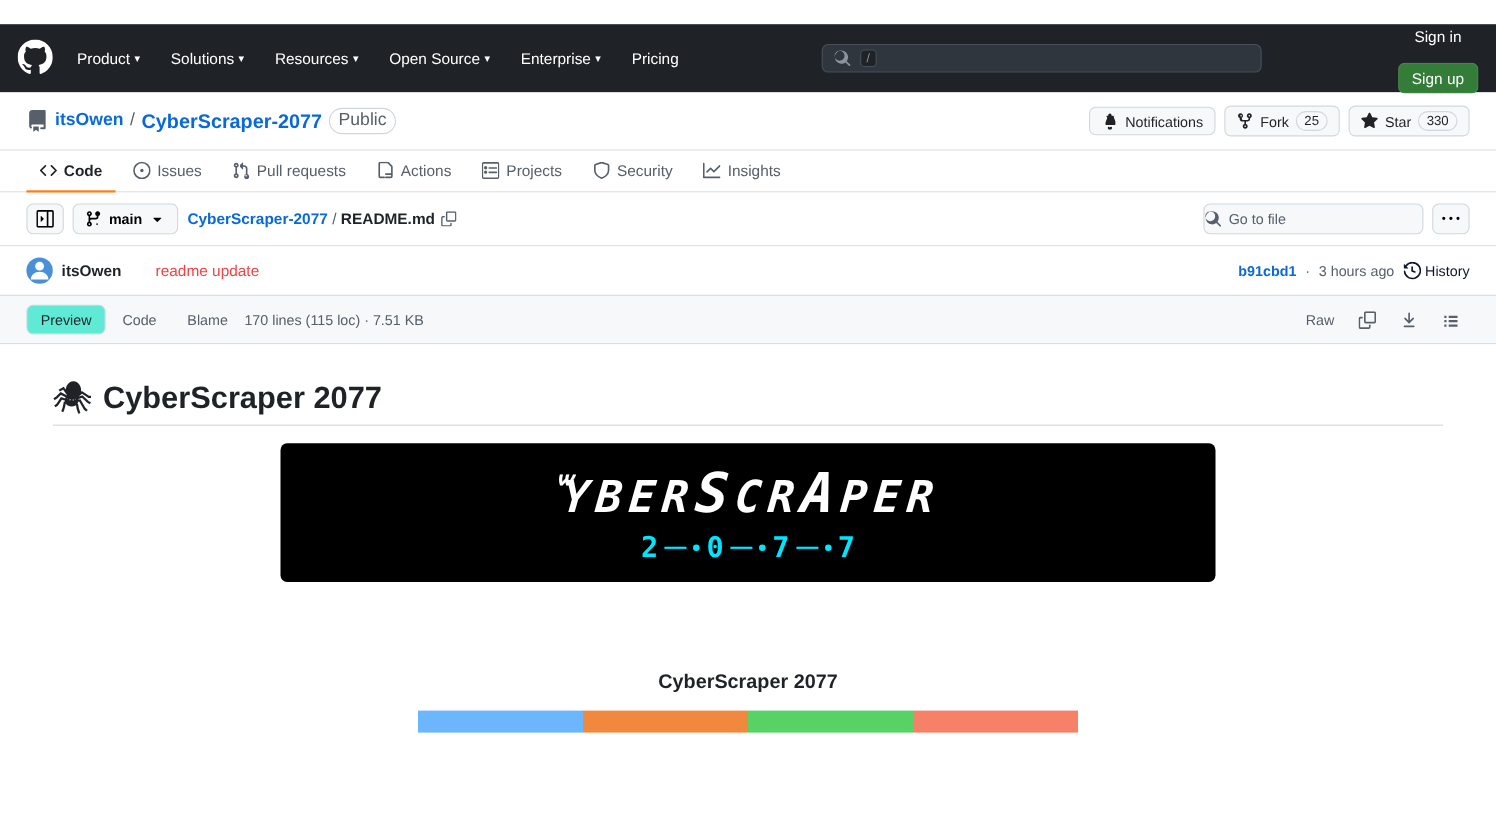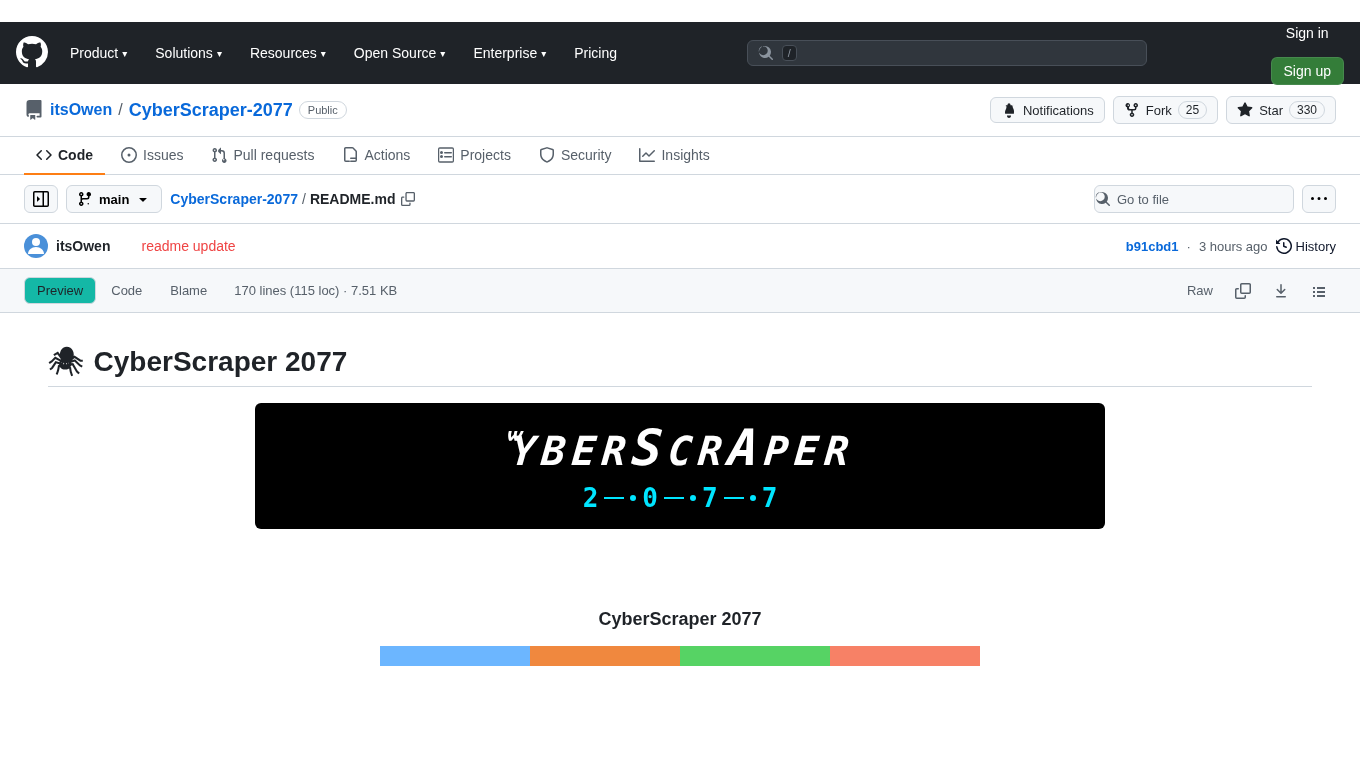--- a/index.html
+++ b/index.html
@@ -46,21 +46,21 @@
       padding: 12px 24px; border-bottom: 1px solid #d0d7de;
       display: flex; align-items: center; justify-content: space-between;
       background: #fff;
     }
     .repo-breadcrumb { display: flex; align-items: center; gap: 6px; font-size: 16px; }
     .repo-owner { color: #0969da; font-weight: 600; text-decoration: none; }
     .repo-sep { color: #57606a; font-weight: 400; }
     .repo-name { color: #0969da; font-weight: 700; font-size: 18px; text-decoration: none; }
     .badge-public {
       border: 1px solid #d0d7de; border-radius: 9999px; padding: 2px 8px;
-      font-size: 11px; font-weight: 500; color: #57606a;
+      font-size: 16px; font-weight: 500; color: #57606a;
     }
     .repo-actions { display: flex; align-items: center; gap: 8px; }
     .repo-action-btn {
       display: flex; align-items: center; gap: 6px;
       border: 1px solid #d0d7de; border-radius: 6px; padding: 4px 10px;
       background: #f6f8fa; font-size: 13px; font-weight: 500; cursor: pointer;
       color: #1f2328;
     }
     .action-count {
       background: #f6f8fa; border: 1px solid #d0d7de; border-radius: 9999px;
@@ -139,24 +139,24 @@
     .file-tabs {
       display: flex; align-items: center; justify-content: space-between;
       padding: 8px 24px; background: #f6f8fa; border-bottom: 1px solid #d0d7de;
     }
     .file-tabs-left { display: flex; align-items: center; gap: 2px; }
     .file-tab-btn {
       padding: 5px 12px; border-radius: 6px; font-size: 13px; cursor: pointer;
       border: 1px solid transparent; font-weight: 500;
     }
     .file-tab-btn.active {
-      background: #14b8a6; border-color: #d0d7de; color: #1f2328;
+      background: #5eead4; border-color: #d0d7de; color: #1f2328;
     }
     .file-tab-btn:not(.active) { color: #57606a; background: none; }
-    .file-meta { font-size: 13px; color: #57606a; margin-left: 12px; }
+    .file-meta { font-size: 13px; color: #57606a; }
     .file-tabs-right { display: flex; align-items: center; gap: 4px; }
     .icon-btn {
       padding: 4px 8px; border: 1px solid transparent; border-radius: 6px;
       background: none; cursor: pointer; color: #57606a; font-size: 13px;
       display: flex; align-items: center; gap: 4px;
     }
 
     
     .readme-content {
       padding: 32px 48px; background: #fff; max-width: 100%;

